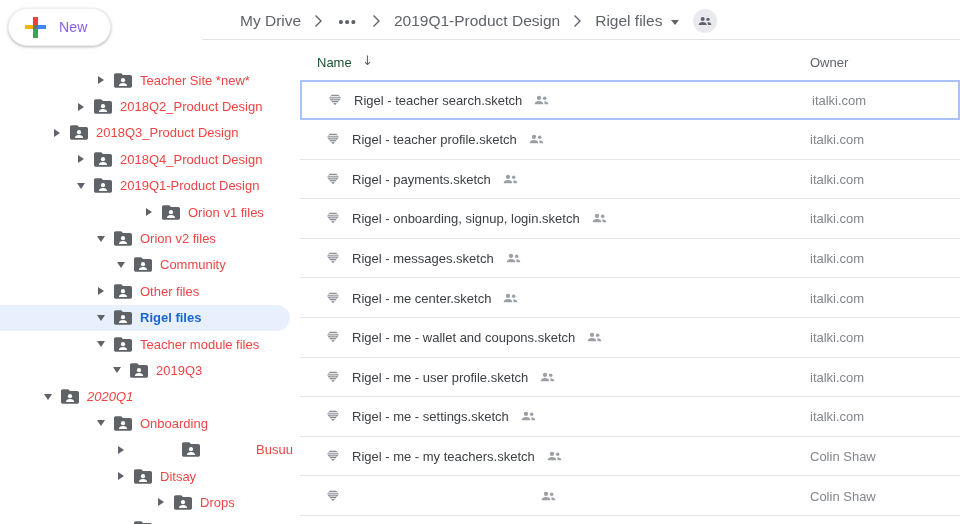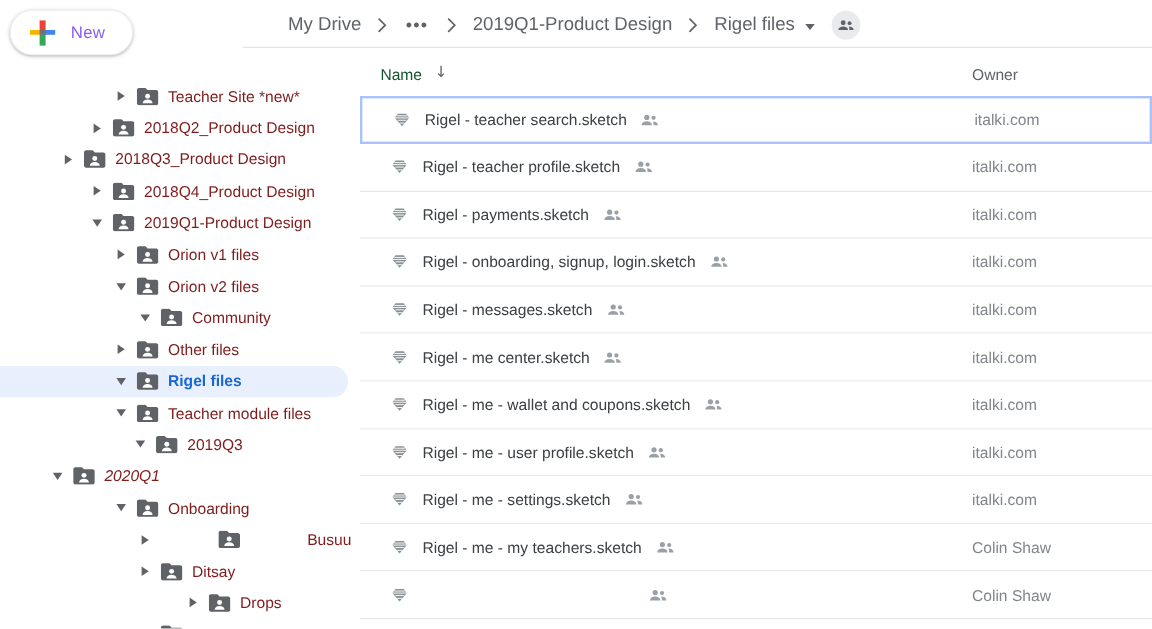--- a/index.html
+++ b/index.html
@@ -36,21 +36,21 @@
   .sidebar { position:absolute; left:0; top:46px; width:300px; height:478px;
              overflow:hidden; padding-top:21px; }
   .tree-item { position:relative; display:flex; align-items:center; height:26.4px; cursor:pointer; }
   .tree-item.selected { background:var(--selected-bg); border-radius:0 14px 14px 0; margin-right:10px; }
   .twisty { width:10px; display:flex; justify-content:center; margin-right:8px; flex:0 0 10px; }
   .tw-right { width:0; height:0; border-top:4.5px solid transparent; border-bottom:4.5px solid transparent;
               border-left:6px solid #5f6368; }
   .tw-down  { width:0; height:0; border-left:4.5px solid transparent; border-right:4.5px solid transparent;
               border-top:6px solid #5f6368; }
   .folder { display:flex; align-items:center; margin-right:8px; flex:0 0 18px; }
-  .tree-label { font-size:13px; color:#7f1d1d; white-space:nowrap; }
+  .tree-label { font-size:13px; color:#ef4444; white-space:nowrap; }
   .tree-item.selected .tree-label { color:var(--selected-text); font-weight:bold; }
 
   
   .list { position:absolute; left:300px; top:46px; right:0; bottom:0; }
   .list-header { position:relative; height:34px; }
   .col-name { position:absolute; left:17px; top:9px; font-size:13px; color:#14532d; cursor:pointer; }
   .sort-arrow { position:absolute; left:62px; top:7px; font-size:13px; color:#5f6368;
                 font-family:"DejaVu Sans", sans-serif; cursor:pointer; }
   .col-owner { position:absolute; left:510px; top:9px; font-size:13px; color:#5f6368; cursor:pointer; }
   .rows { position:relative; }
@@ -169,21 +169,21 @@
         </span>
     <span class="folder">
       <svg width="18" height="15" viewBox="0 0 20 16">
         <path d="M8 0H2C.9 0 0 .9 0 2v12c0 1.1.9 2 2 2h16c1.1 0 2-.9 2-2V4c0-1.1-.9-2-2-2h-8L8 0z" fill="#5f6368"></path>
         <circle cx="10" cy="7.6" r="2.3" fill="#fff"></circle>
         <path d="M5.4 14.2c0-2.3 2.1-3.5 4.6-3.5s4.6 1.2 4.6 3.5z" fill="#fff"></path>
       </svg>
     </span>
     <span class="tree-label">2019Q1-Product Design</span>
   </div>
-      <div class="tree-item" style="padding-left: 96px;">
+      <div class="tree-item" style="padding-left: 96px; margin-left: 48px;">
     <span class="twisty">
           <span class="tw-right"></span>
         </span>
     <span class="folder">
       <svg width="18" height="15" viewBox="0 0 20 16">
         <path d="M8 0H2C.9 0 0 .9 0 2v12c0 1.1.9 2 2 2h16c1.1 0 2-.9 2-2V4c0-1.1-.9-2-2-2h-8L8 0z" fill="#5f6368"></path>
         <circle cx="10" cy="7.6" r="2.3" fill="#fff"></circle>
         <path d="M5.4 14.2c0-2.3 2.1-3.5 4.6-3.5s4.6 1.2 4.6 3.5z" fill="#fff"></path>
       </svg>
     </span>

